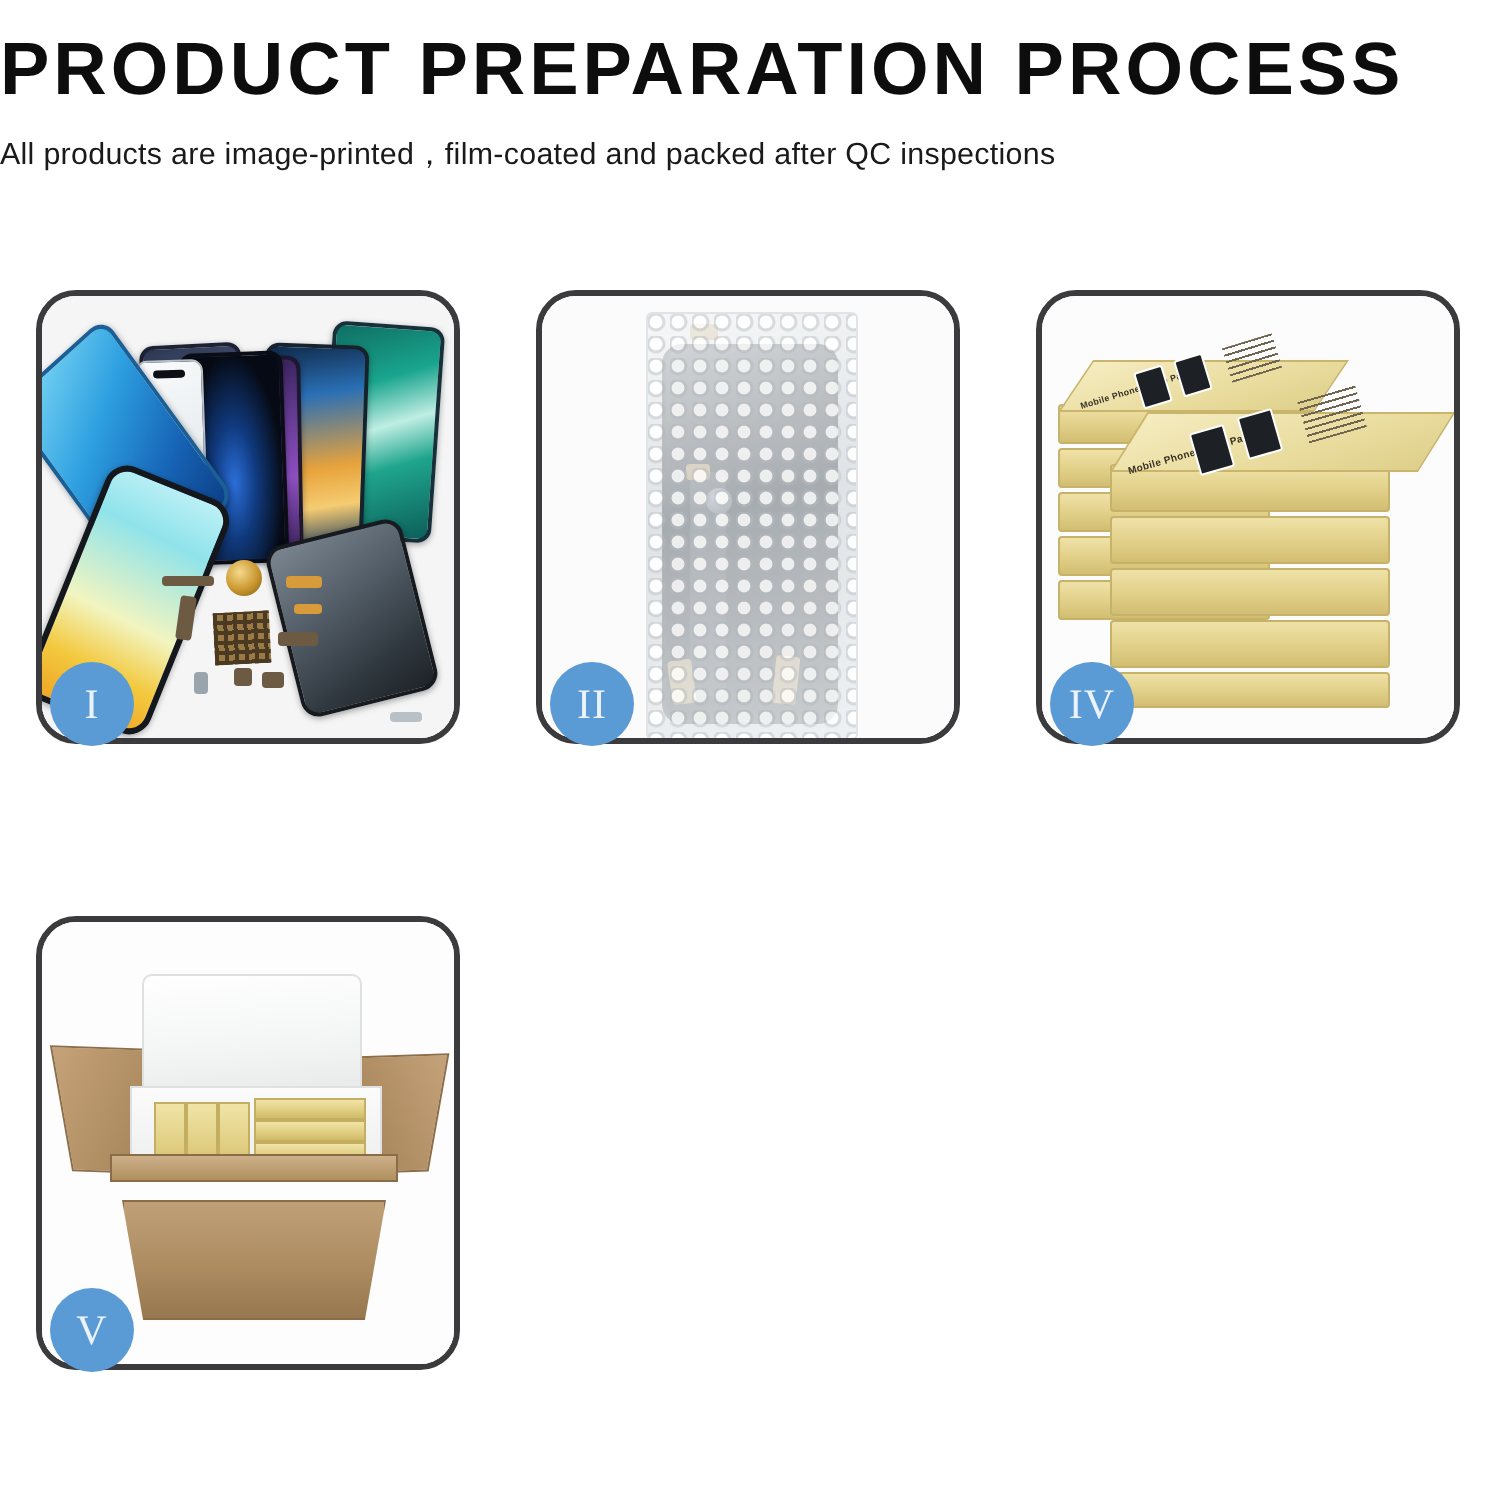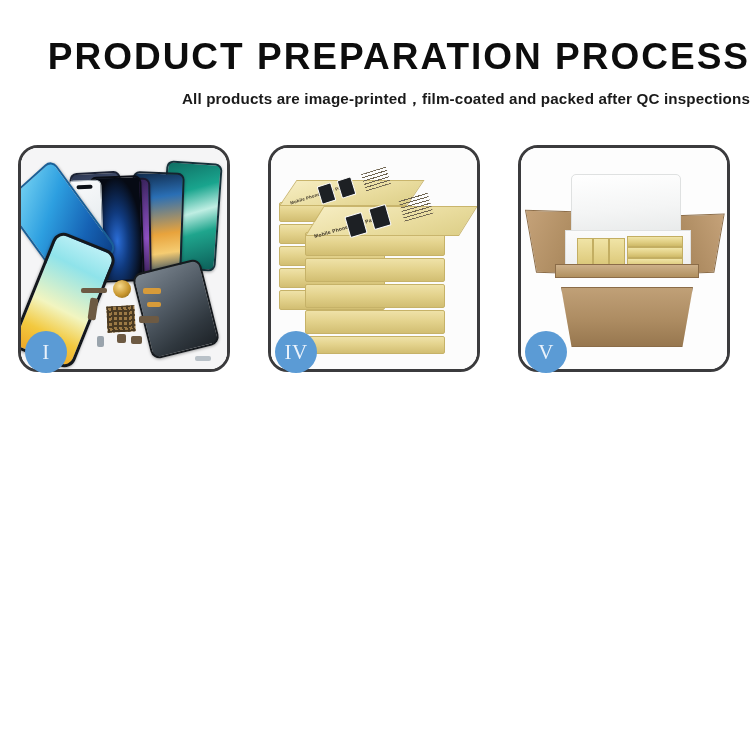--- a/index.html
+++ b/index.html
@@ -9,34 +9,34 @@
   }
   body {
     width: 750px;
     height: 750px;
     font-family: "Liberation Sans", sans-serif;
     overflow: hidden;
     position: relative;
   }
 
   
-  .header { padding-top: 38px; text-align: right; }
+  .header { padding-top: 16px; text-align: left; }
   .title {
     font-family: "Liberation Sans", sans-serif;
     font-size: 37px;
     font-weight: 700;
     letter-spacing: 2.0px;
     color: #0d0d0d;
     line-height: 1.05;
     white-space: nowrap;
   }
   .subtitle {
     margin-top: 12px;
     font-size: 15.2px;
-    font-weight: 700;
+    font-weight: 400;
     color: #1a1a1a;
     letter-spacing: 0.15px;
     white-space: nowrap;
   }
 
   
   .grid {
     position: absolute;
     left: 18px;
     top: 145px;
@@ -448,20 +448,35 @@
         <div class="chip" style="left:110px;top:188px;width:11px;height:8px;"></div>
         <div class="chip" style="left:76px;top:188px;width:7px;height:11px;background:#9aa4ad;"></div>
         <div class="flex-c" style="left:122px;top:140px;width:18px;height:6px;"></div>
         <div class="flex-c" style="left:126px;top:154px;width:14px;height:5px;"></div>
         <div class="chip" style="right:16px;bottom:8px;width:16px;height:5px;background:#b9c1c8;"></div>
       </div>
     </div>
     <div class="badge">I</div>
   </div>
 
+  <div class="card">
+    <div class="card-inner">
+      <div class="scene p2">
+        <div class="lcd-panel"></div>
+        <div class="lcd-flex"></div>
+        <div class="lcd-cam"></div>
+        <div class="lcd-conn" style="left:74px;top:14px;width:14px;height:8px;"></div>
+        <div class="lcd-conn" style="left:72px;top:84px;width:12px;height:8px;"></div>
+        <div class="lcd-conn" style="left:64px;top:182px;width:12px;height:22px;transform:rotate(-8deg);"></div>
+        <div class="lcd-conn" style="left:116px;top:180px;width:12px;height:24px;transform:rotate(6deg);"></div>
+        <div class="bubble-sheet"></div>
+      </div>
+    </div>
+    <div class="badge">II</div>
+  </div>
 
 
   <div class="card">
     <div class="card-inner">
       <div class="scene p4">
         <div class="stack">
 
           <div class="sbox" style="left:8px;top:54px;width:104px;height:18px;"></div>
           <div class="sbox" style="left:8px;top:76px;width:104px;height:18px;"></div>
           <div class="sbox" style="left:8px;top:98px;width:104px;height:18px;"></div>

